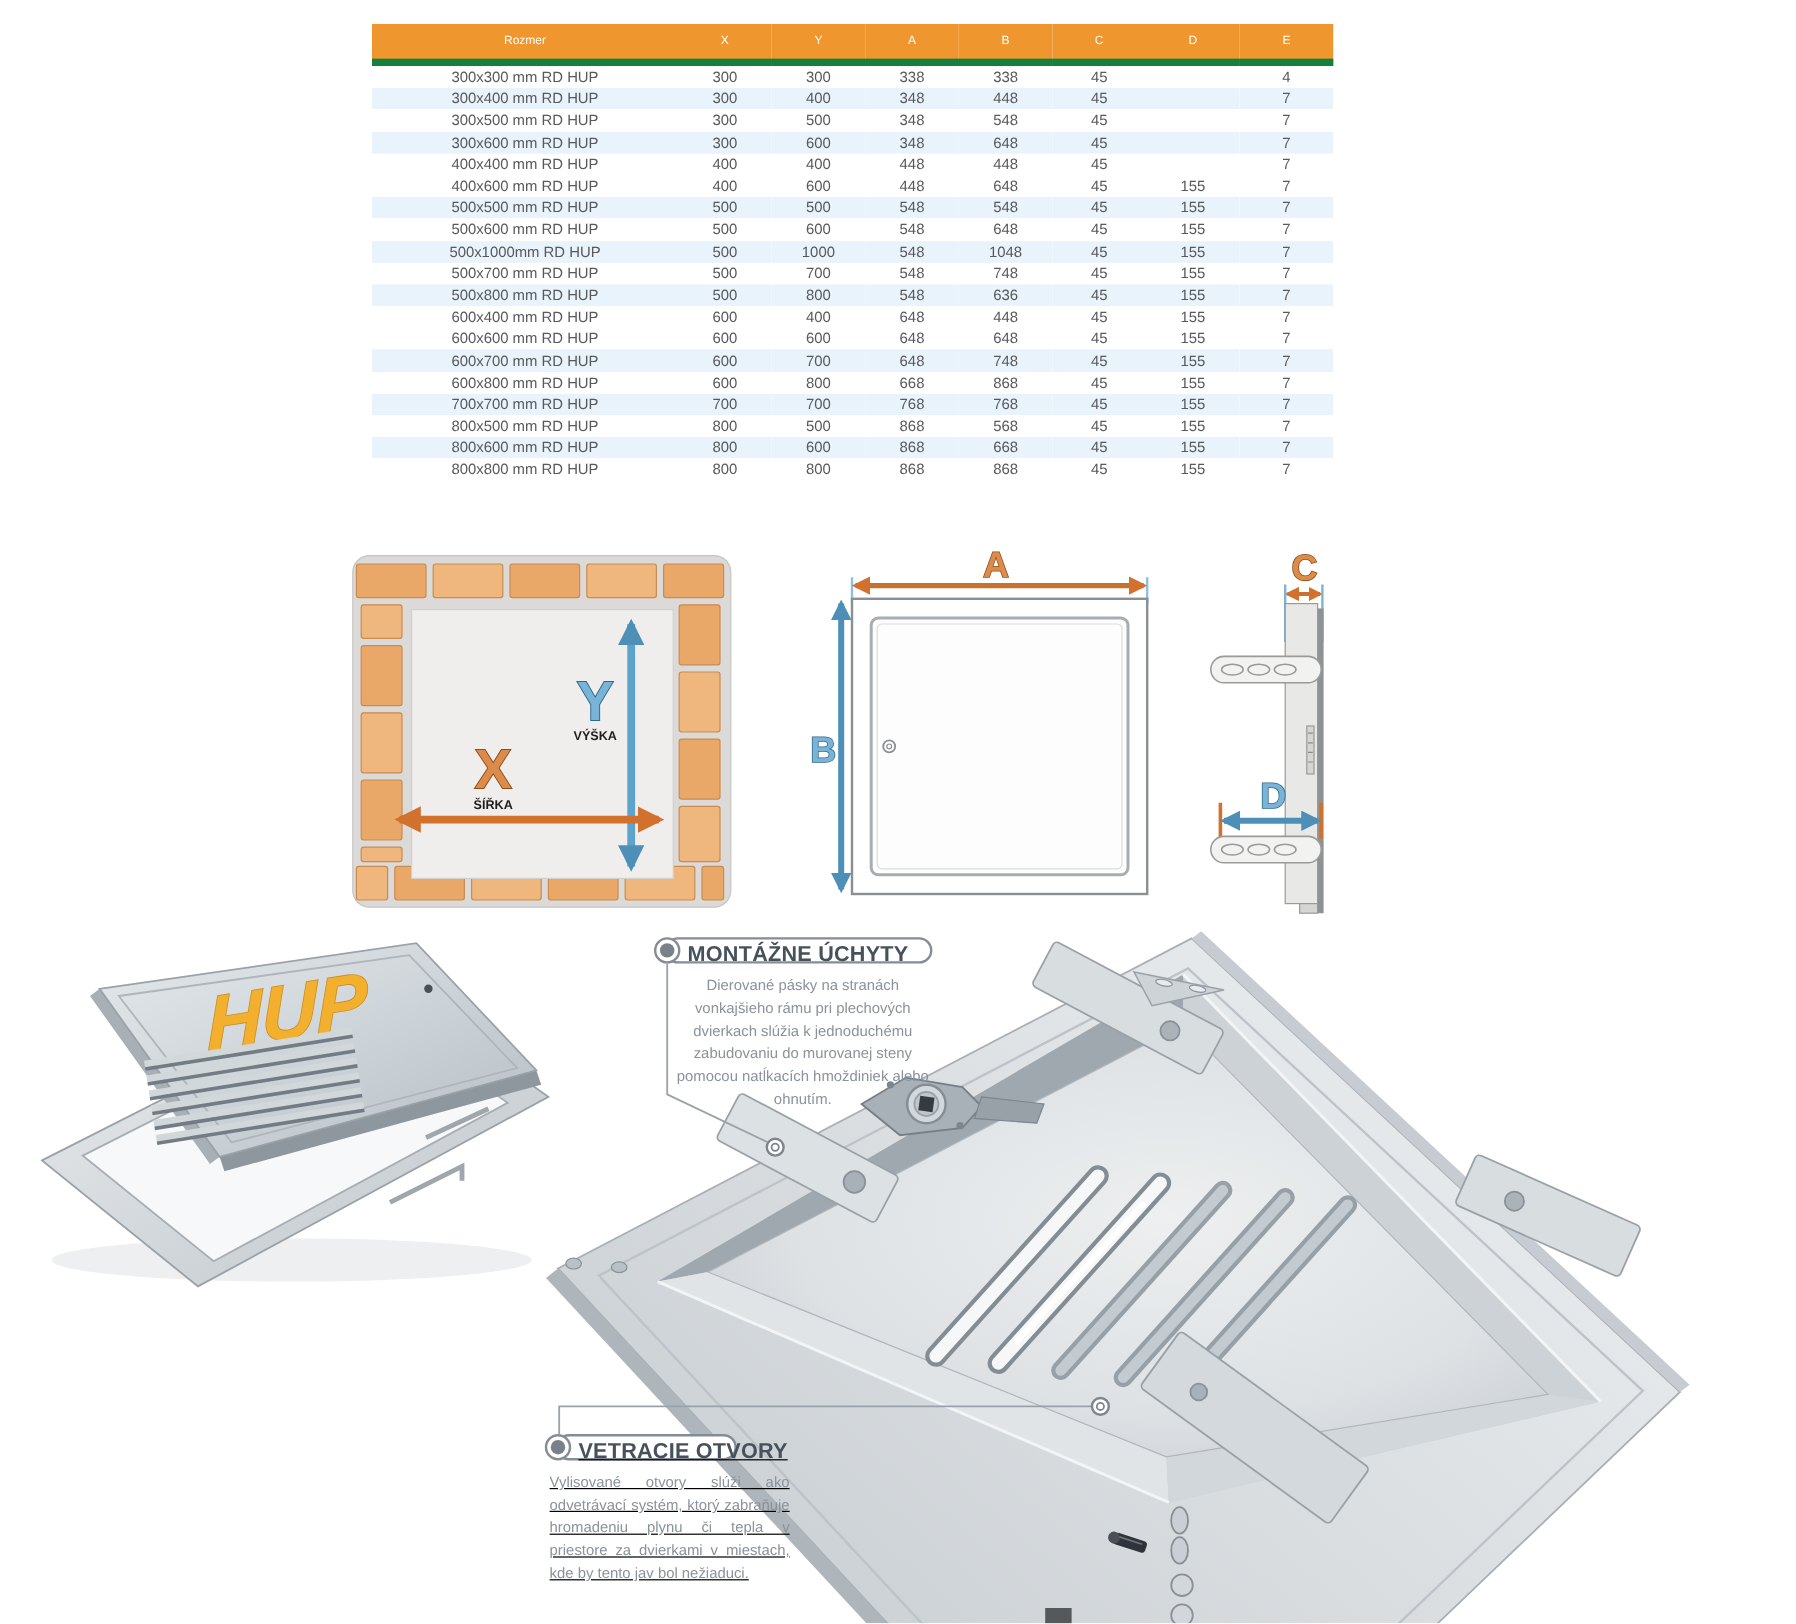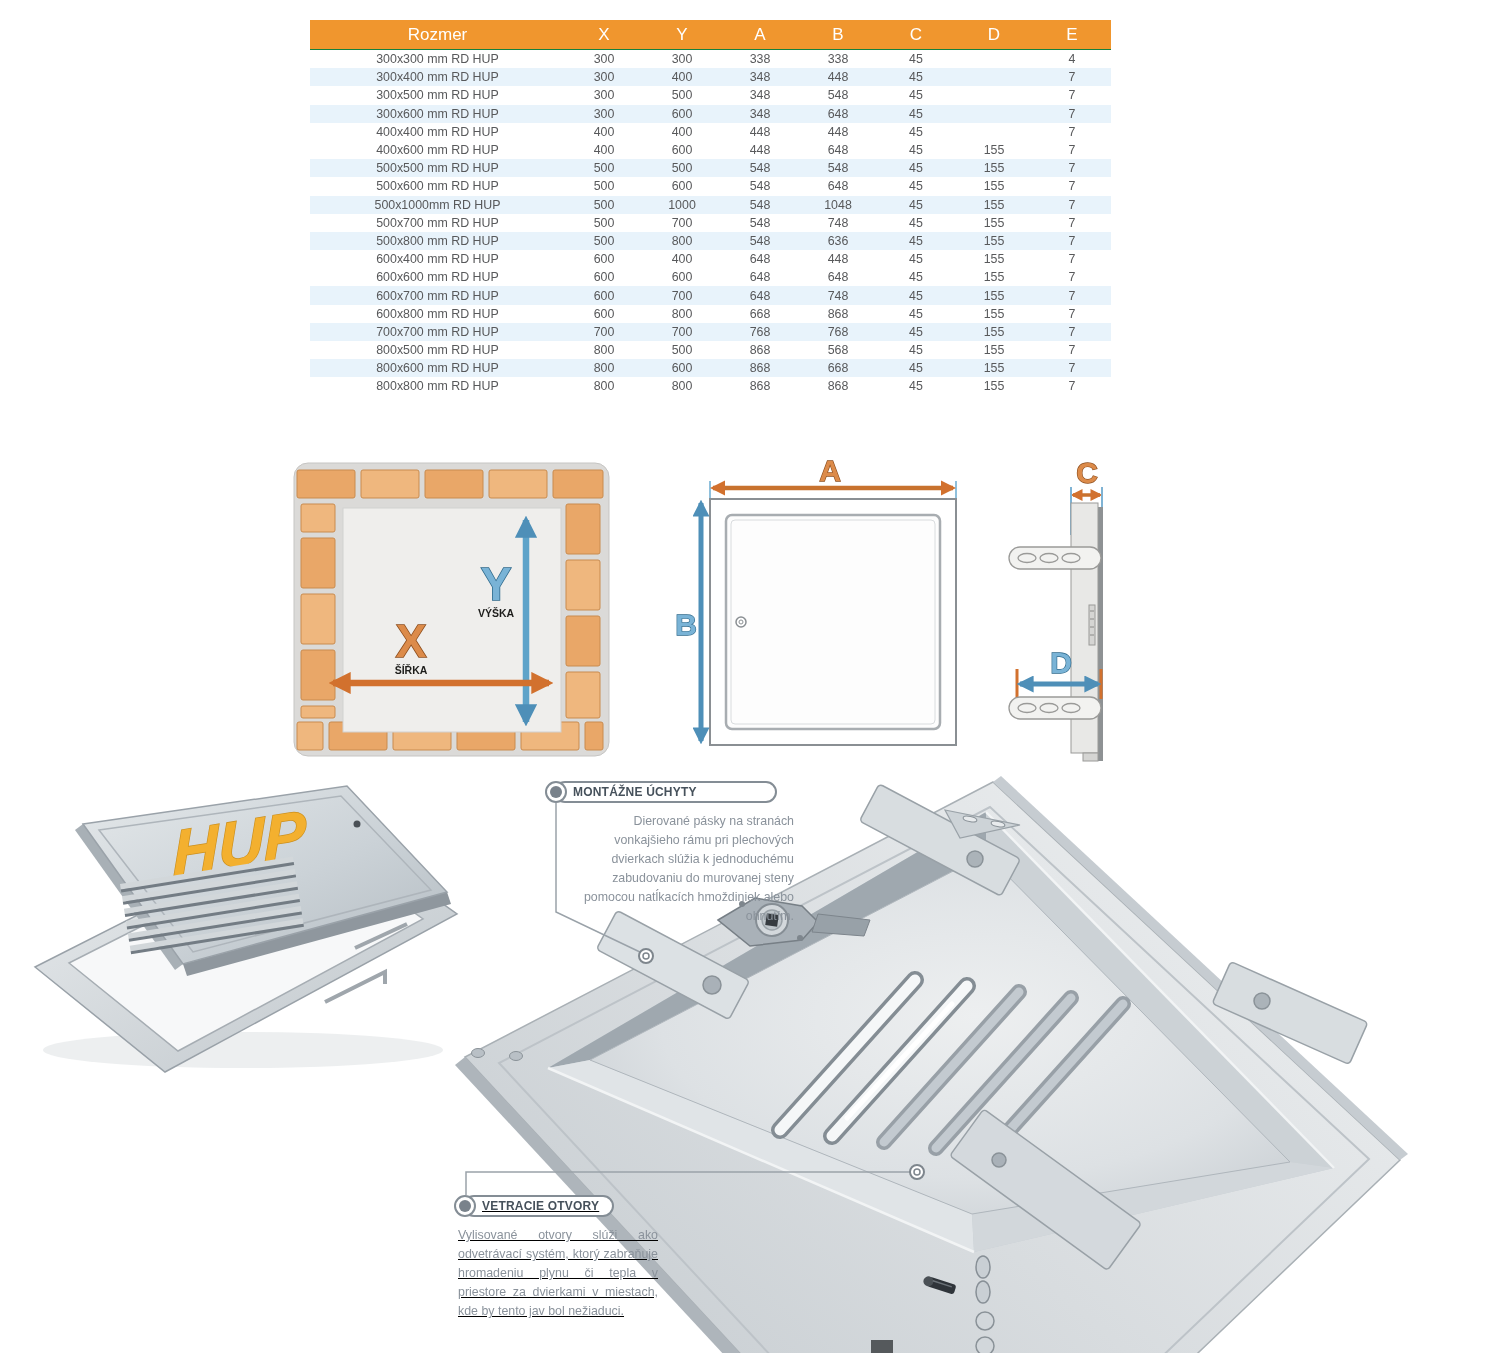--- a/index.html
+++ b/index.html
@@ -1,41 +1,41 @@
 <!DOCTYPE html>
 <html><head>
 <meta charset="utf-8">
 <style>
   html,body{margin:0;padding:0;background:#ffffff;}
   #page{position:relative;width:1497px;height:1353px;background:#fff;overflow:hidden;
         font-family:"Liberation Sans",sans-serif;}
   
   #spec-table-wrap{position:absolute;left:310px;top:20px;width:801px;}
   table.spec{border-collapse:collapse;width:100%;table-layout:fixed;}
-  table.spec th{background:#F0962E;color:#fff;font-weight:400;font-size:17px;height:27px;
-                border-bottom:1px solid #15803d;}
+  table.spec th{background:#F0962E;color:#fff;font-weight:400;font-size:10px;height:27px;
+                border-bottom:6px solid #15803d;}
   table.spec td{font-size:12.4px;color:#58595B;text-align:center;height:18.2px;padding:0;
                 white-space:nowrap;overflow:hidden;}
   table.spec tr.alt td{background:#E8F3FB;}
   table.spec col.c-name{width:255px;}
   table.spec col.c-num{width:78px;}
   
   .callout{position:absolute;z-index:6;}
   .pill{position:relative;height:22px;}
   .pill .ring{position:absolute;left:0;top:0;width:22px;height:22px;border-radius:50%;
               background:#fff;border:2px solid #848D95;box-sizing:border-box;z-index:2;}
   .pill .ring::after{content:"";position:absolute;left:3px;top:3px;width:12px;height:12px;
               border-radius:50%;background:#79828B;}
   .pill .frame{position:absolute;left:9px;top:0;right:0;bottom:0;border:2px solid #848D95;
               border-radius:12px;background:#fff;box-sizing:border-box;}
   .pill .txt{position:relative;z-index:3;display:block;padding:4px 14px 0 28px;
-             font-size:12px;font-weight:bold;color:#46515B;letter-spacing:.2px;white-space:nowrap;}
+             font-size:18px;font-weight:bold;color:#46515B;letter-spacing:.2px;white-space:nowrap;}
   .desc{margin-top:9px;font-size:12.4px;line-height:19px;color:#8A929B;}
   #mount-callout{left:545px;top:781px;width:232px;}
-  #mount-callout .desc{margin-left:31px;width:218px;text-align:right;}
+  #mount-callout .desc{margin-left:15px;width:218px;text-align:center;}
   #vent-callout{left:454px;top:1195px;width:230px;text-decoration:underline;}
   #vent-callout .pill{width:160px;}
   #vent-callout .desc{margin-left:4px;width:200px;text-align:justify;}
   
   .abs{position:absolute;}
   #dark-tab{position:absolute;left:871px;top:1340px;width:22px;height:13px;background:#55595C;z-index:7;}
   svg text.dimletter{font-family:"Liberation Sans",sans-serif;font-weight:bold;}
   svg text.dimcap{font-family:"Liberation Sans",sans-serif;font-weight:bold;fill:#1d1d1b;}
 </style>
 </head>

